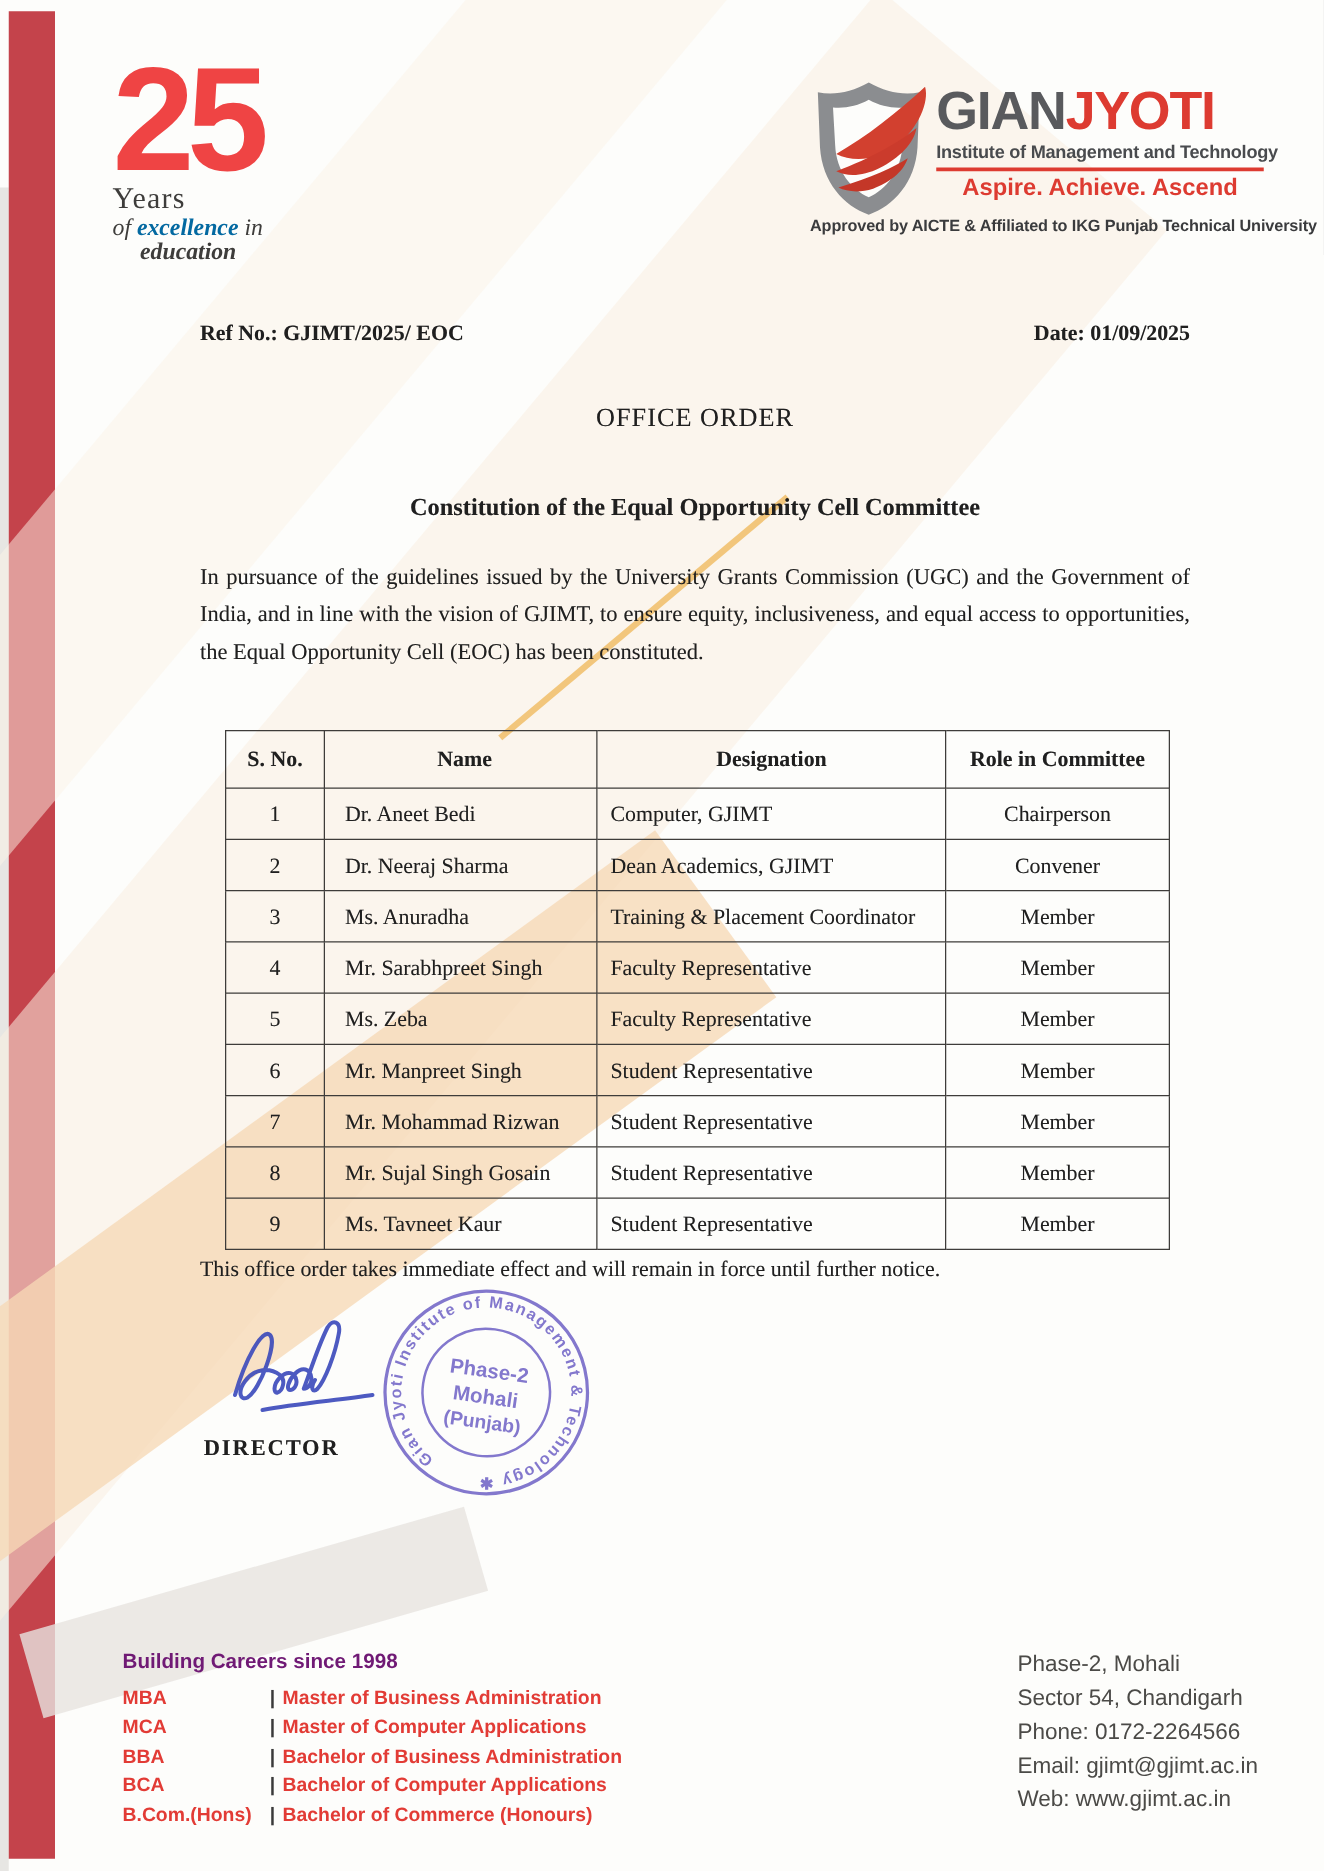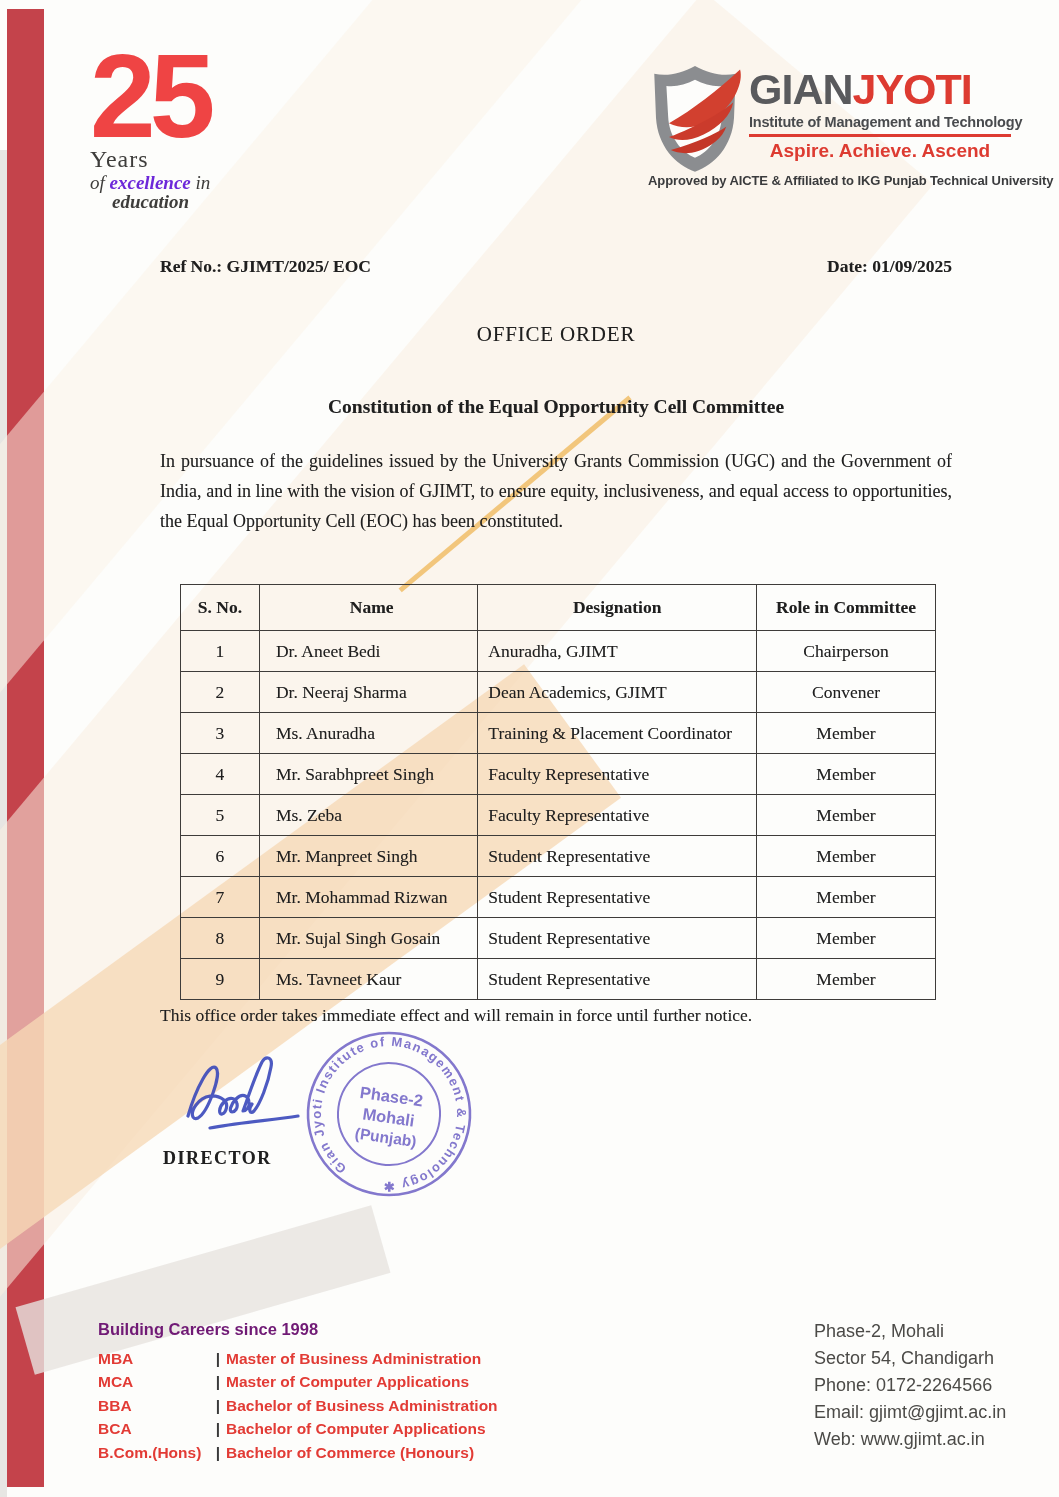--- a/index.html
+++ b/index.html
@@ -15,21 +15,21 @@
   .wm-band1{left:-430px;top:520px;width:1520px;height:300px;background:#faefe1;opacity:.55;transform:rotate(-50deg);}
   .wm-band2{left:-500px;top:250px;width:1400px;height:160px;background:#fbf3e8;opacity:.5;transform:rotate(-50deg);}
   .wm-band3{left:-540px;top:1010px;width:1230px;height:165px;background:#f6d9b6;opacity:.78;transform:rotate(-36deg);}
   .wm-gold1{left:330px;top:395px;width:300px;height:5px;background:#eeb24c;opacity:.7;transform:rotate(-40deg);transform-origin:right center;}
   .wm-gray-wedge{left:18px;top:1255px;width:370px;height:70px;background:#e7e4e0;opacity:.8;transform:rotate(-16deg);}
   
   .logo25{position:absolute;left:90px;top:48px;z-index:1;line-height:1;}
   .logo25 .num{font-family:Liberation Sans, sans-serif;font-weight:bold;font-size:118px;line-height:.82;color:#ef4444;letter-spacing:-6px;}
   .logo25 .years{font-size:24px;color:#3e3d3b;letter-spacing:1px;margin-top:2px;}
   .logo25 .tag{font-style:italic;font-size:19px;color:#3e3d3b;margin-top:2px;}
-  .logo25 .tag .hl{color:#6d28d9;font-weight:bold;}
+  .logo25 .tag .hl{color:#0369a1;font-weight:bold;}
   .logo25 .tag2{font-style:italic;font-size:19px;color:#3e3d3b;margin-left:22px;font-weight:600;}
   .brand{position:absolute;left:643px;top:56px;z-index:1;font-family:"Liberation Sans",sans-serif;}
   .brand-shield{position:absolute;left:0;top:2px;}
   .brand-text{position:absolute;left:106px;top:12px;width:262px;}
   .brand-name{font-weight:bold;font-size:43px;letter-spacing:-1px;line-height:1;color:#595a5d;}
   .brand-name .red{color:#dd3b31;}
   .brand-sub{font-weight:bold;font-size:14.5px;letter-spacing:-.2px;color:#494b4e;margin-top:3px;white-space:nowrap;}
   .brand-divider{height:3px;background:#dd3b31;margin:4px 0 3px 0;}
   .brand-tagline{font-weight:bold;font-size:19px;color:#dd3b31;text-align:center;}
   .approval{position:absolute;left:648px;top:173px;z-index:1;font-family:"Liberation Sans",sans-serif;font-size:13px;font-weight:600;color:#3a3b3d;letter-spacing:-.1px;white-space:nowrap;}
@@ -113,21 +113,21 @@
         <th class="col-sno">S. No.</th>
         <th class="col-name">Name</th>
         <th class="col-desig">Designation</th>
         <th class="col-role">Role in Committee</th>
       </tr>
     </thead>
     <tbody>
       <tr>
         <td class="col-sno">1</td>
         <td class="col-name">Dr. Aneet Bedi</td>
-        <td class="col-desig">Anuradha, GJIMT</td>
+        <td class="col-desig">Computer, GJIMT</td>
         <td class="col-role">Chairperson</td>
       </tr>
       <tr>
         <td class="col-sno">2</td>
         <td class="col-name">Dr. Neeraj Sharma</td>
         <td class="col-desig">Dean Academics, GJIMT</td>
         <td class="col-role">Convener</td>
       </tr>
       <tr>
         <td class="col-sno">3</td>

